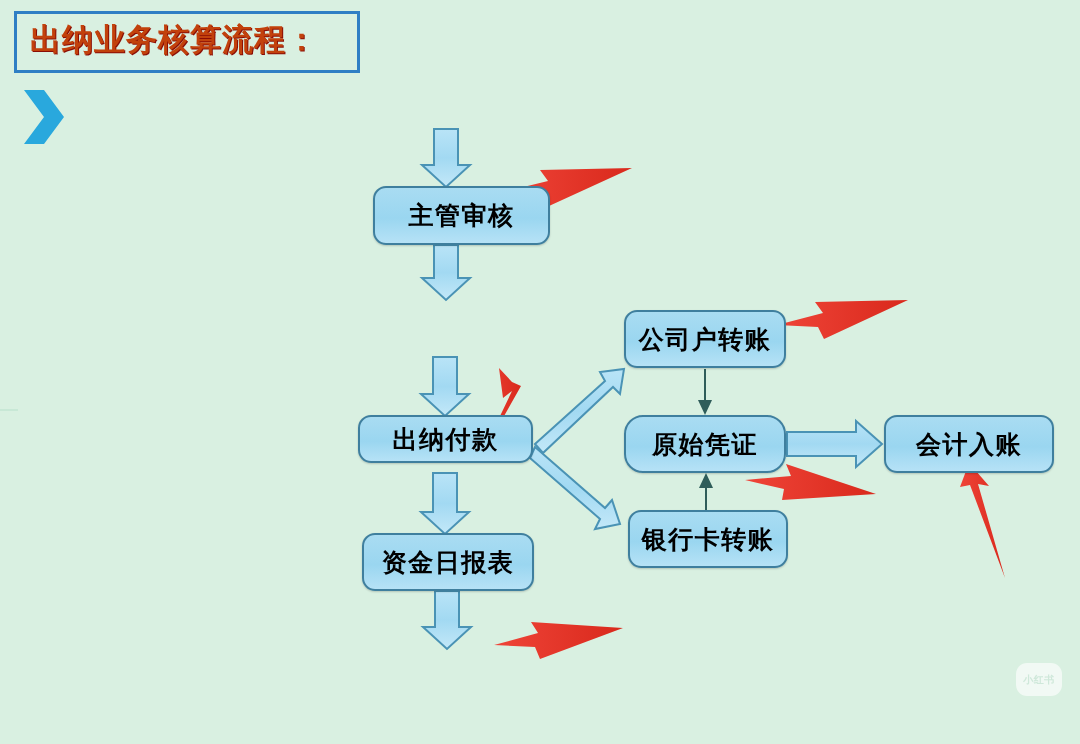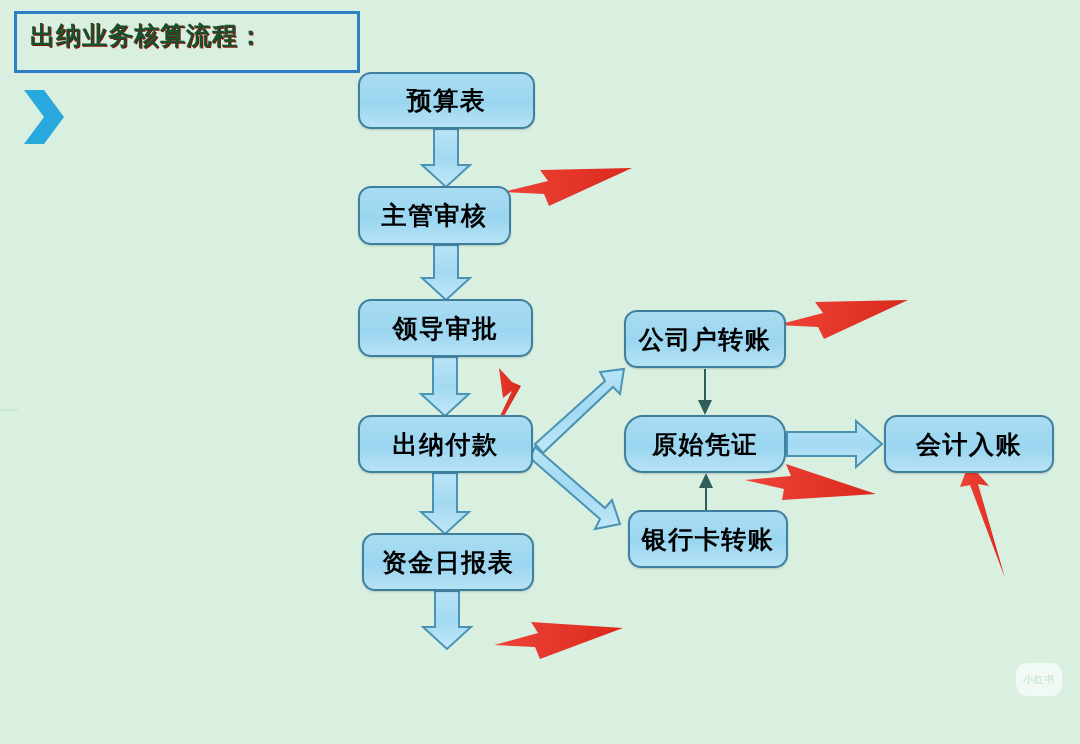--- a/index.html
+++ b/index.html
@@ -24,23 +24,23 @@
     width: 346px;
     height: 62px;
     border: 3px solid #2f7fc4;
     box-sizing: border-box;
     background: transparent;
   }
   #title-text {
     position: absolute;
     left: 30px;
     top: 19px;
-    font-size: 25px;
+    font-size: 31px;
     font-weight: bold;
-    color: #14532d;
+    color: #c2410c;
     letter-spacing: 1px;
     white-space: nowrap;
     text-shadow: 1px 1px 0 #8a0d06;
   }
   #chevron {
     position: absolute;
     left: 22px;
     top: 88px;
     width: 44px;
     height: 58px;
@@ -171,33 +171,27 @@
       <polygon points="777,325 823,313 815,302 908,300 824,339 818,327"></polygon>
 
       <polygon points="745,480 791,476 786,464 876,494 782,500 784,489"></polygon>
 
       <polygon points="494,645 538,633 531,622 623,628 540,659 535,647"></polygon>
 
       <polygon points="969,463 960,487 970,485 1005,578 978,484 989,486"></polygon>
     </g>
   </svg>
 
-  <div class="node" style="left:358px; top:72px; width:177px; height:57px;">
-    <span>预算表</span>
-  </div>
-
-  <div class="node" style="left:358px; top:186px; width:153px; height:59px;">
+
+  <div class="node" style="left:373px; top:186px; width:177px; height:59px;">
     <span>主管审核</span>
   </div>
 
-  <div class="node" style="left:358px; top:299px; width:175px; height:58px;">
-    <span>领导审批</span>
-  </div>
-
-  <div class="node" style="left:358px; top:415px; width:175px; height:58px;">
+
+  <div class="node" style="left:358px; top:415px; width:175px; height:48px;">
     <span>出纳付款</span>
   </div>
 
   <div class="node" style="left:362px; top:533px; width:172px; height:58px;text-align:right;">
     <span>资金日报表</span>
   </div>
 
 
   <div class="node" style="left:624px; top:310px; width:162px; height:58px;text-align:right;">
     <span>公司户转账</span>

